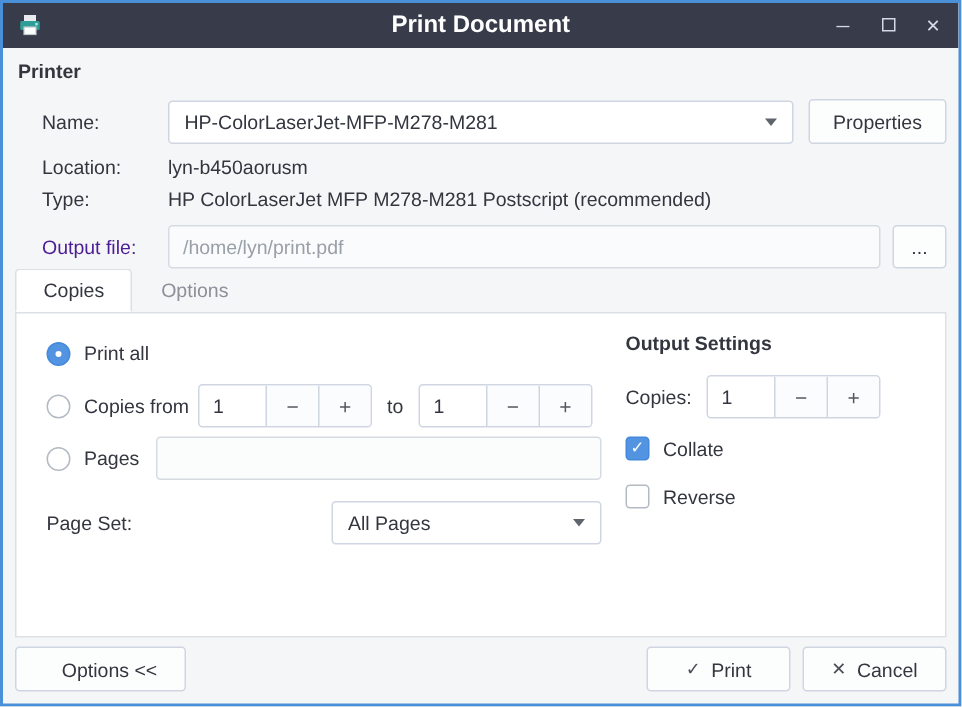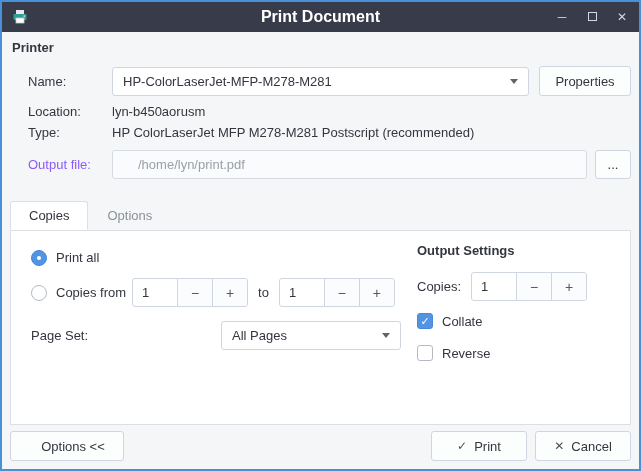--- a/index.html
+++ b/index.html
@@ -22,41 +22,41 @@
   
   .dialog-body { flex:1; padding:6px 8px 8px; display:flex; flex-direction:column; }
   .section-heading { font-weight:bold; margin:2px 0 8px 2px; height:18px; }
 
   .form-row { display:flex; align-items:center; margin-left:18px; }
   .form-label { flex:0 0 84px; }
   .row-name { margin-bottom:6px; }
   .row-loc  { margin-bottom:2px; height:19px; }
   .row-type { margin-bottom:8px; height:19px; }
   .row-out  { margin-bottom:0; }
-  .dim { color:#8b5cf6; }
+  .dim { color:#4c1d95; }
 
   .combo { height:29px; background:#ffffff; border:1px solid #cfd6e2; border-radius:3px;
            display:flex; align-items:center; padding:0 10px; cursor:default; }
   .combo .arrow { margin-left:auto; width:0; height:0;
                   border-left:4px solid transparent; border-right:4px solid transparent;
                   border-top:5px solid #60646c; }
   .name-combo { flex:1; }
 
   .btn { height:30px; background:#fcfdfd; border:1px solid #cfd6e2; border-radius:3px;
          padding:0 12px; font-family:inherit; font-size:13px; color:#33363f; cursor:default;
          display:inline-flex; align-items:center; justify-content:center; }
   .properties-btn { margin-left:10px; width:92px; }
   .browse-btn { margin-left:8px; width:36px; height:29px; }
 
   .text-input { height:29px; border:1px solid #d6dbe2; border-radius:3px; background:#fbfcfc;
-                padding:0 25px; font-family:inherit; font-size:13px; color:#33363f; }
+                padding:0 9px; font-family:inherit; font-size:13px; color:#33363f; }
   .output-input { flex:1; color:#9aa0a8; background:#fafbfc; }
 
   
-  .tabs { display:flex; margin-top:22px; position:relative; z-index:1; }
+  .tabs { display:flex; margin-top:0; position:relative; z-index:1; }
   .tab { height:29px; display:flex; align-items:center; padding:0 18px; color:#8b909a;
          border:1px solid transparent; cursor:default; }
   .tab.active { background:#ffffff; color:#33363f; border:1px solid #dcdfe4; border-bottom-color:#ffffff;
                 border-top-left-radius:3px; border-top-right-radius:3px; margin-bottom:-1px; }
 
   
   .panel { flex:1; background:#ffffff; border:1px solid #dcdfe4; display:flex; padding:12px 10px 10px 10px; }
   .col-left { flex:0 0 380px; padding-left:10px; display:flex; flex-direction:column; }
   .col-right { flex:1; padding-left:16px; }
   .group-heading { font-weight:bold; margin-bottom:14px; }
@@ -175,20 +175,26 @@
             <div class="spin-btn">+</div>
           </div>
           <span class="to-label">to</span>
           <div class="spinbox">
             <div class="spin-value">1</div>
             <div class="spin-btn">−</div>
             <div class="spin-btn">+</div>
           </div>
         </div>
 
+        <div class="choice-row">
+          <span class="radio"></span>
+          <span>Pages</span>
+          <span class="pages-gap"></span>
+          <input class="text-input pages-input" value="" style="">
+        </div>
 
         <div class="pageset-row">
           <span class="pageset-label">Page Set:</span>
           <div class="combo pageset-combo">
             <span>All Pages</span>
             <span class="arrow"></span>
           </div>
         </div>
       </div>
 

